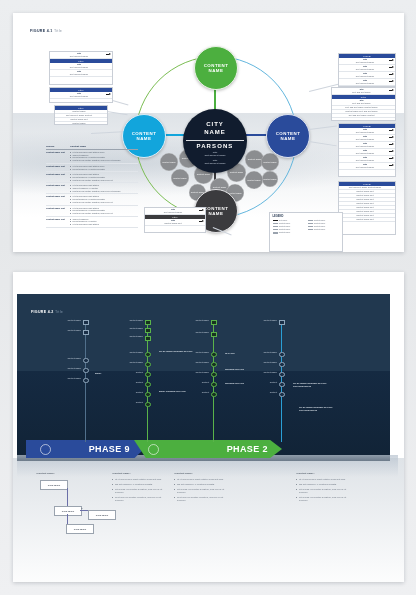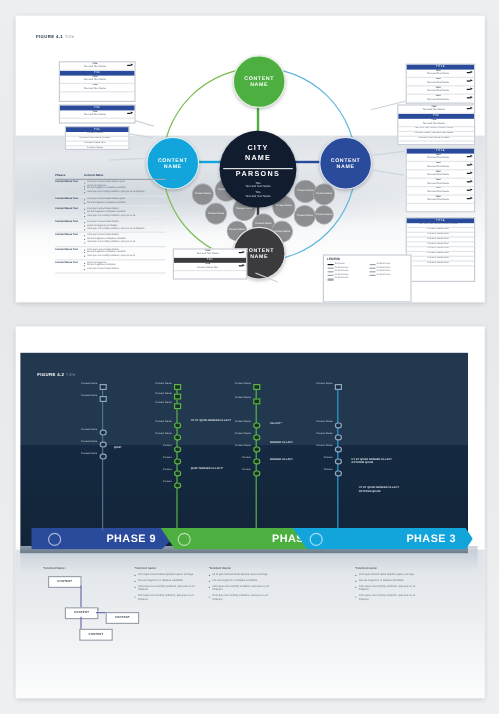--- a/index.html
+++ b/index.html
@@ -503,24 +503,20 @@
   <div class="band"></div>
 
   <div class="chev ph1">
     <div class="badge"></div>
     <span class="lbl">PHASE 9</span>
   </div>
   <div class="chev ph2">
     <div class="badge"></div>
     <span class="lbl">PHASE 2</span>
   </div>
-  <div class="chev ph3">
-    <div class="badge"></div>
-    <span class="lbl">PHASE 3</span>
-  </div>
 
   <div class="bcol" style="left:36px;top:472px;width:58px;">
     <div class="bhead">*Content Name:</div>
   </div>
   <div class="flow">
     <div class="fbox" style="left:4px;top:4px;width:26px;height:8px;">
         <span>CONTENT</span>
       </div>
     <div class="fbox" style="left:18px;top:30px;width:26px;height:8px;">
         <span>CONTENT</span>

